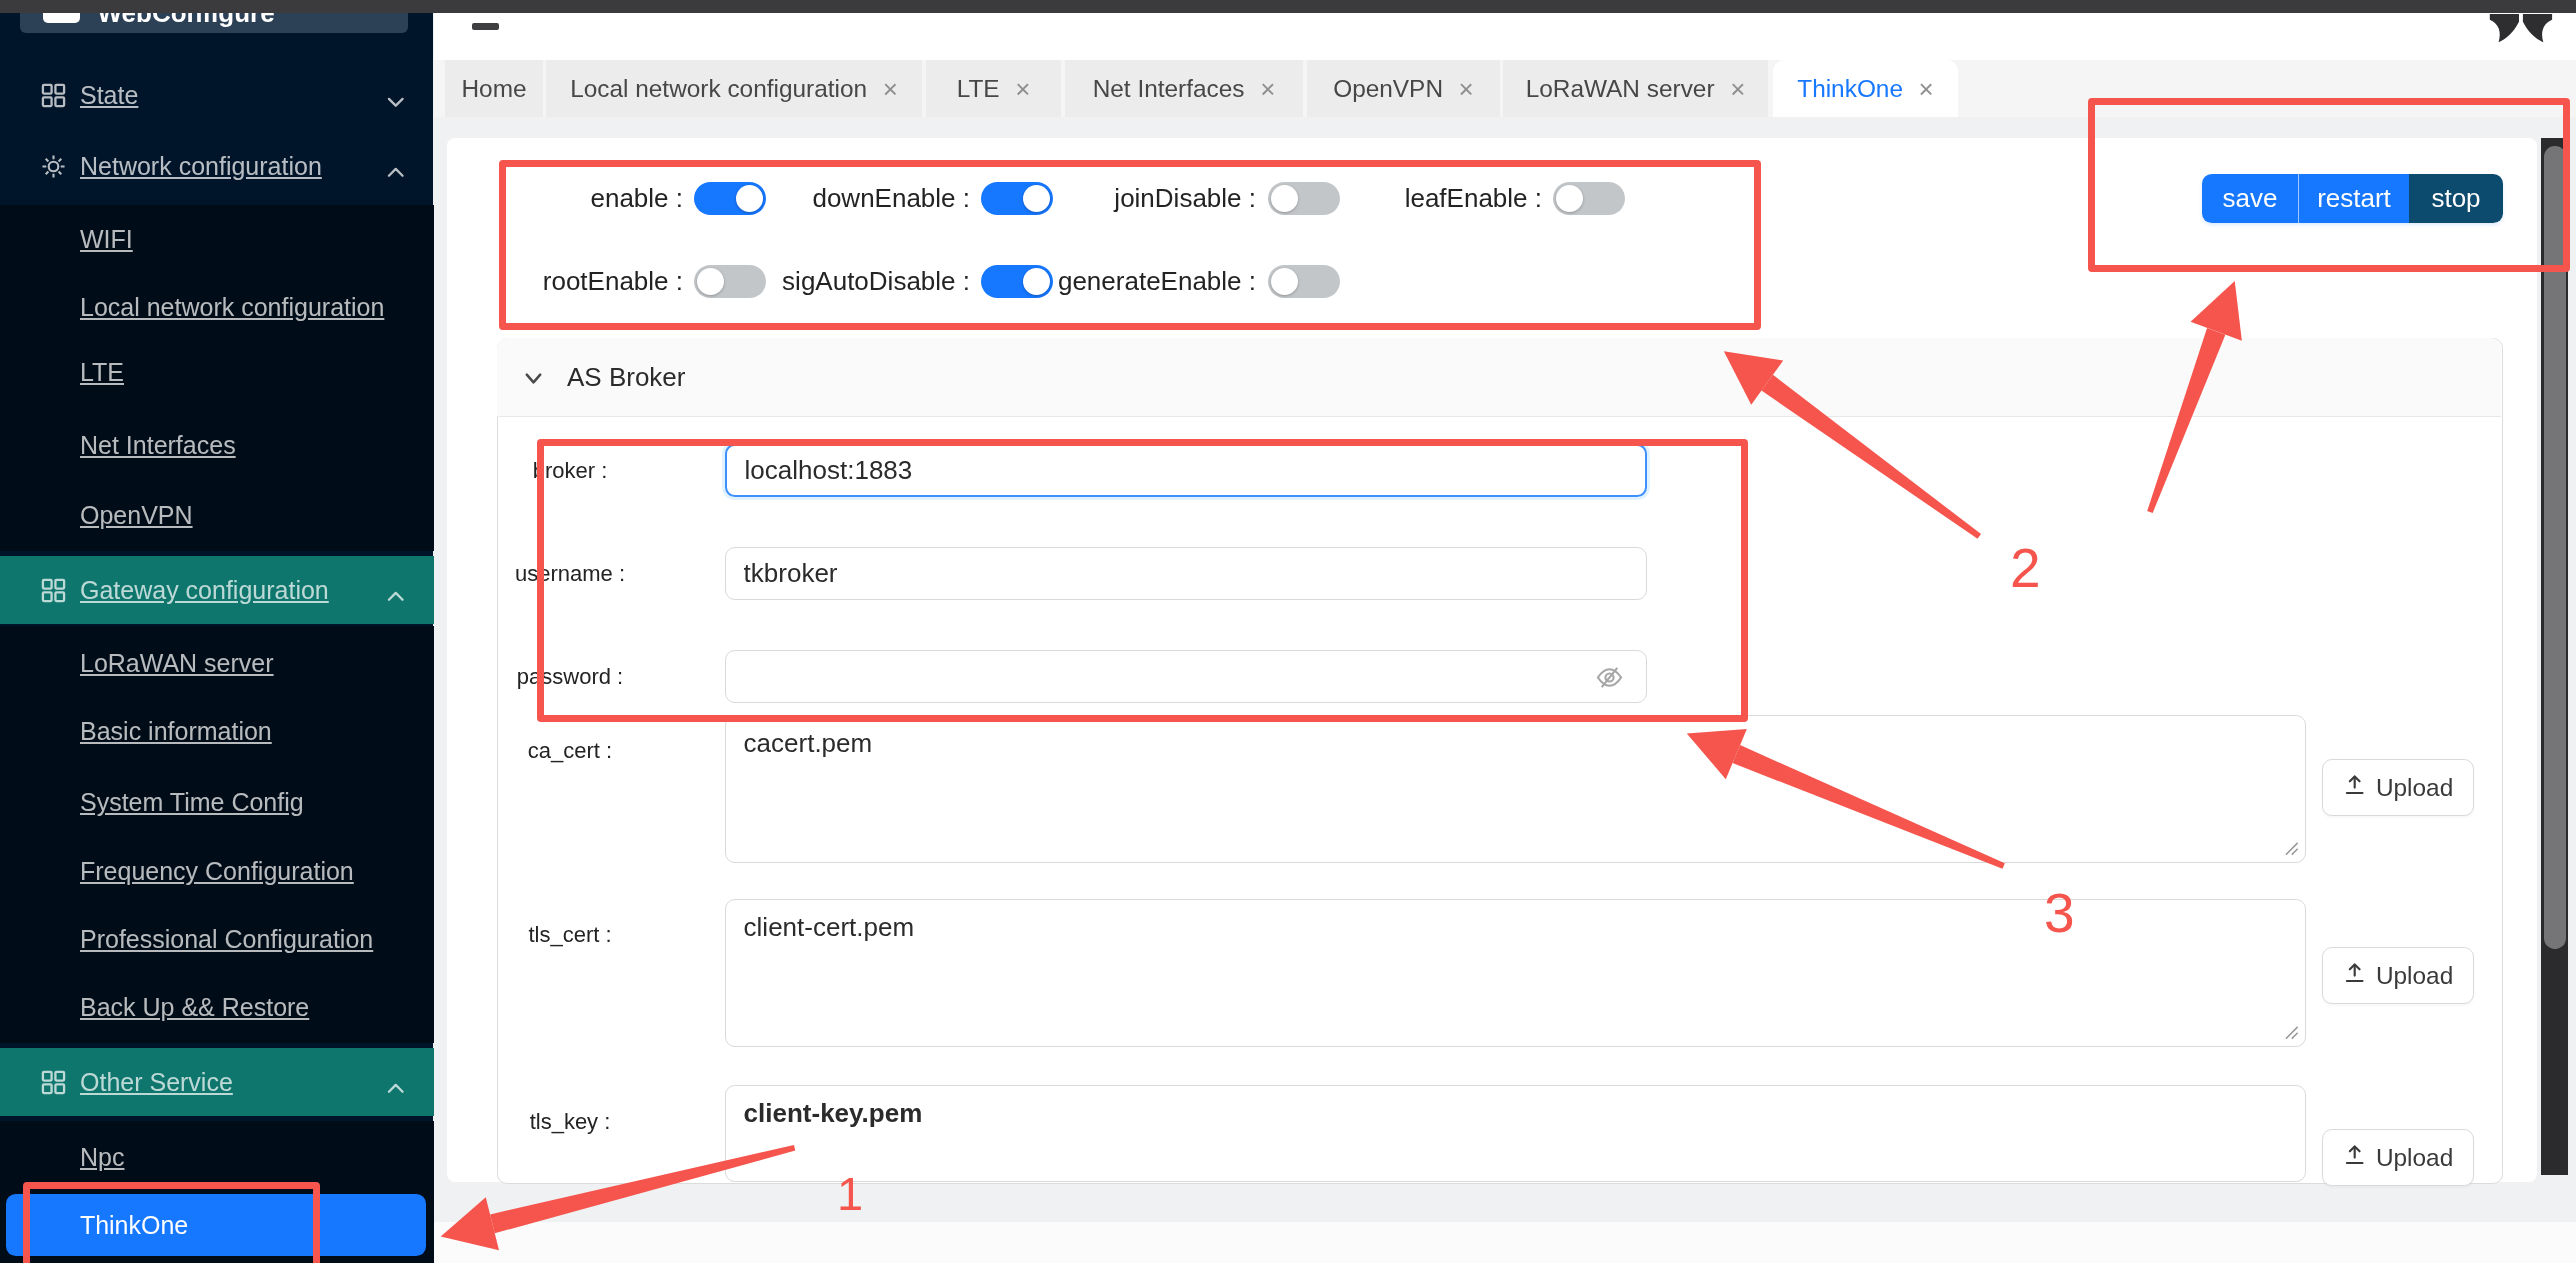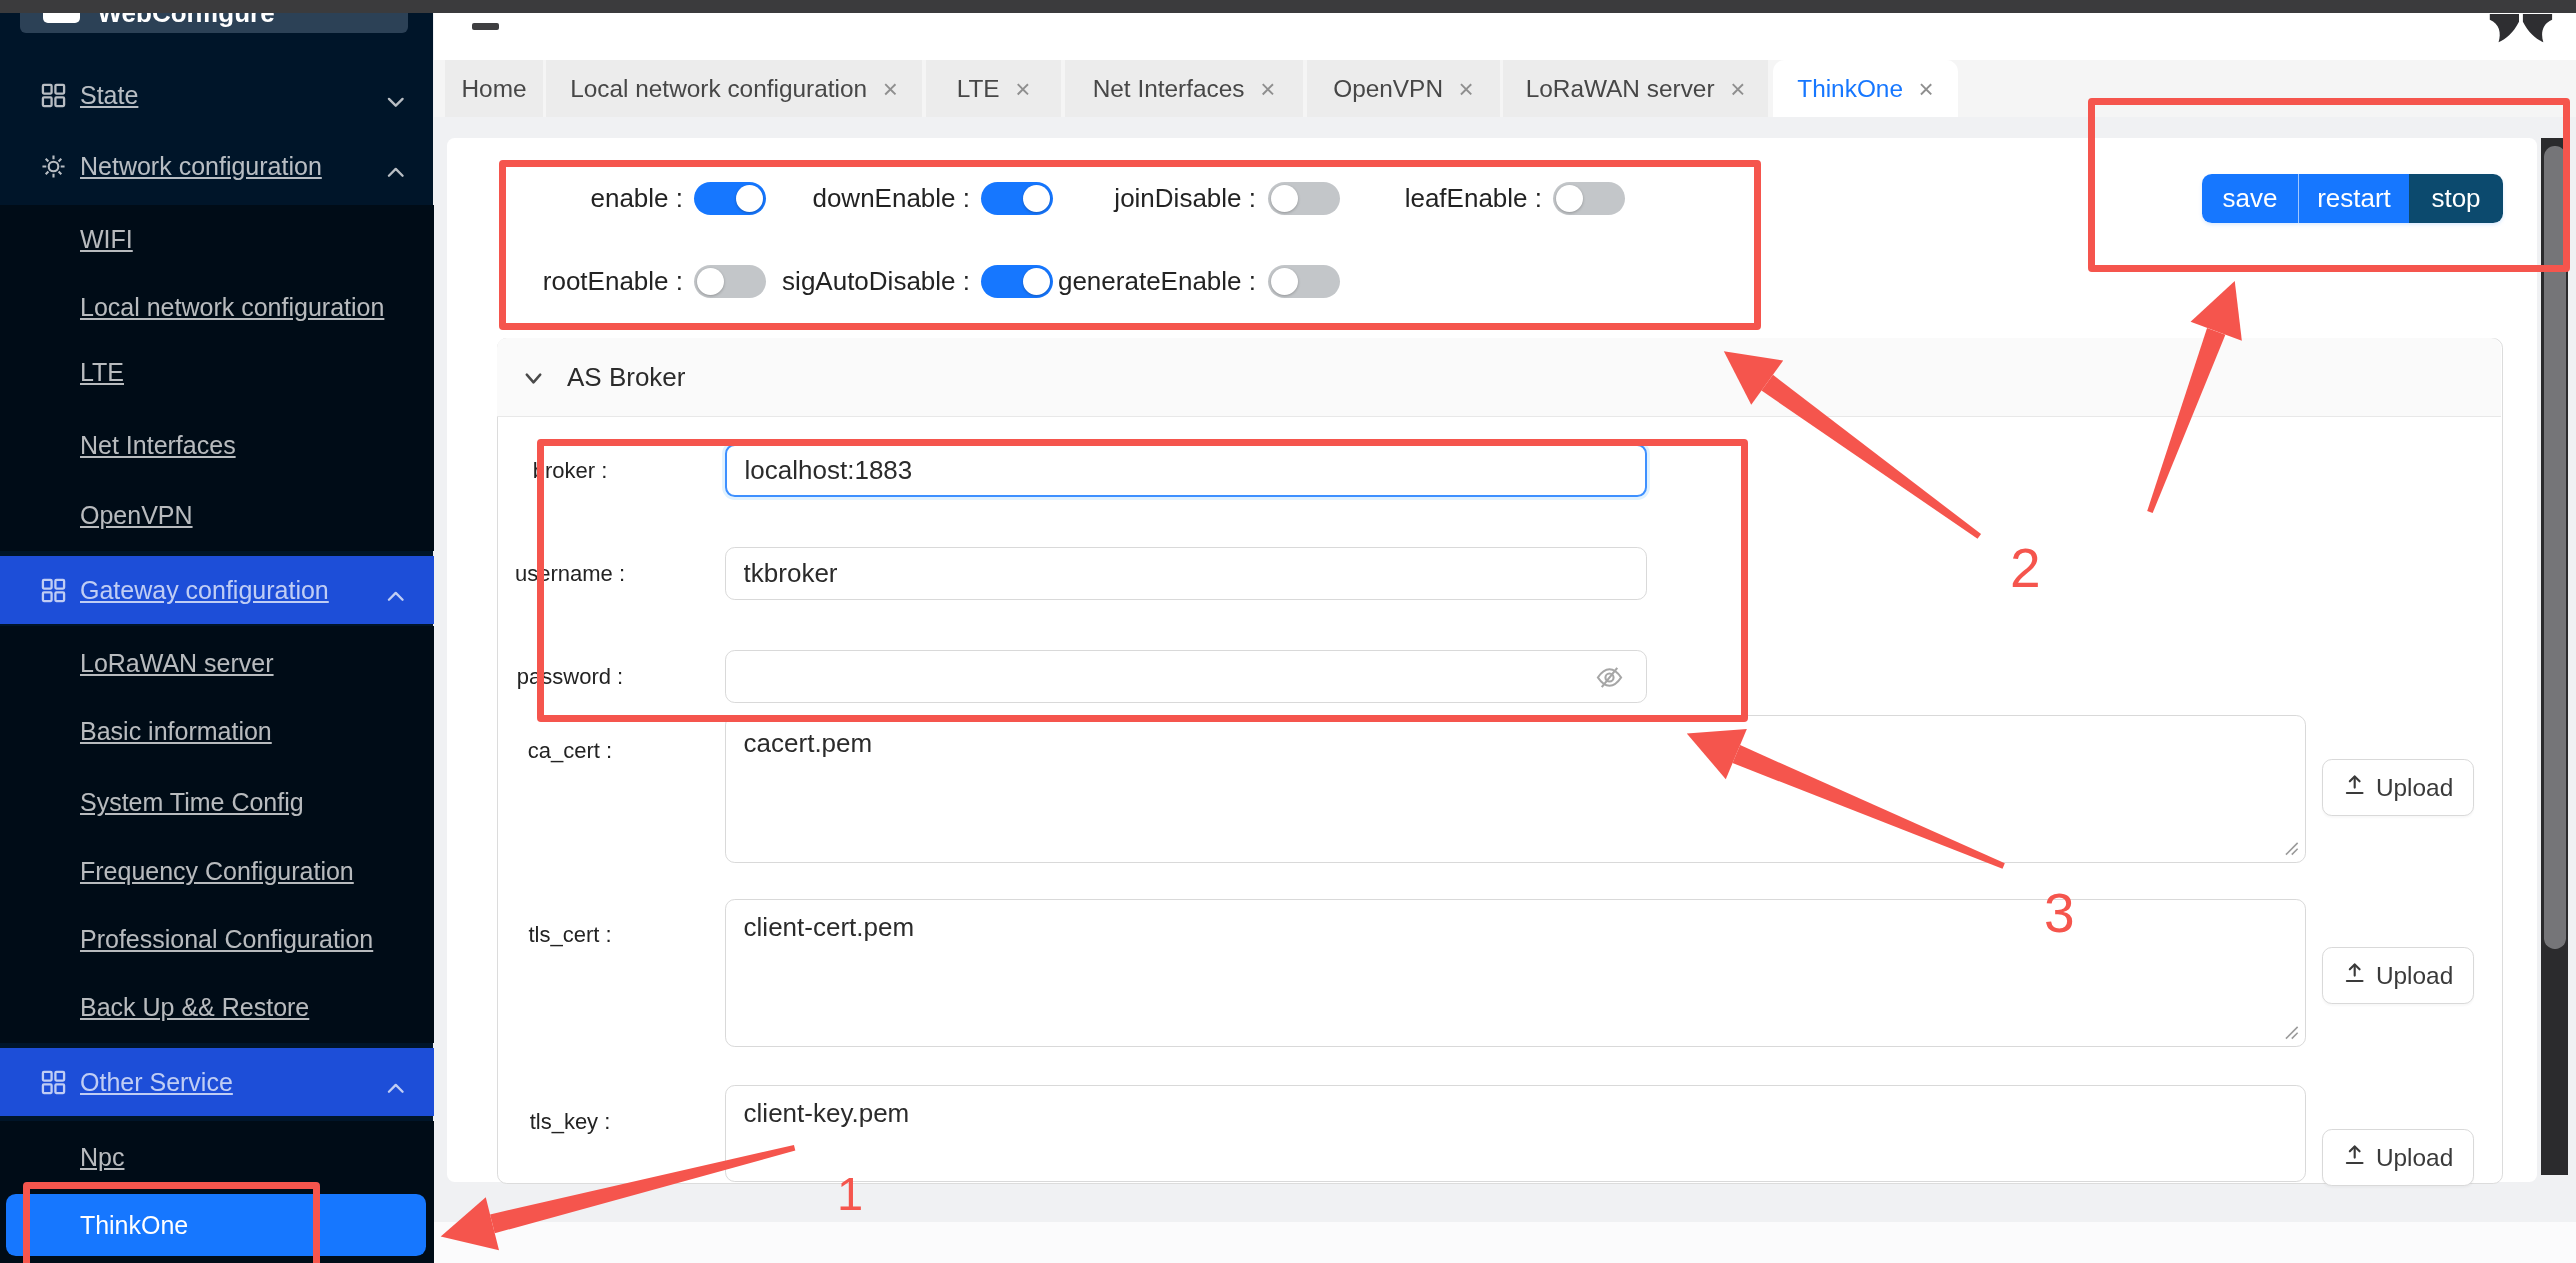--- a/index.html
+++ b/index.html
@@ -13,21 +13,21 @@
   .sidebar{position:absolute;left:0;top:0;width:433px;height:1264px;background:#001529;z-index:5;}
   .subbg{position:absolute;left:0;width:434px;background:#000c17;}
   .logo{position:absolute;left:19.5px;top:-5.9px;width:388px;height:39px;background:#2c4156;border-radius:5.9px;}
   .logo-chip{position:absolute;left:23.4px;top:7.8px;width:37px;height:21.5px;background:#fff;border-radius:4.9px;
              color:#24364a;font-size:14.6px;font-weight:bold;text-align:center;line-height:19.5px;letter-spacing:1px;}
   .logo-title{position:absolute;left:78px;top:0;height:39px;line-height:39px;color:#fff;font-size:26px;font-weight:bold;}
   .nav-item{position:absolute;left:0;width:434px;height:68px;color:rgba(255,255,255,0.72);font-size:25px;}
   .nav-item .nlabel{position:absolute;left:80px;top:0;height:68px;line-height:68px;white-space:nowrap;text-decoration:underline;}
   .nav-item .nico{position:absolute;left:41px;top:21.5px;width:25px;height:25px;}
   .nav-item .nchev{position:absolute;left:386px;top:26px;width:19.5px;height:15.6px;}
-  .nav-item.hl{background:#1d4ed8;}
+  .nav-item.hl{background:#0f766e;}
   .nav-sel{position:absolute;left:5.9px;top:1194px;width:420px;height:62px;background:#1677ff;border-radius:9.8px;}
   .nav-sel .nlabel{position:absolute;left:74px;top:0;height:62px;line-height:62px;color:#fff;font-size:25px;}
 
   
   .hdr{position:absolute;left:434px;top:0;width:2142px;height:60px;background:#ffffff;}
   .menu-dash{position:absolute;left:472px;top:23.4px;width:27px;height:6.8px;background:#3f3f41;border-radius:2px;}
   .tabbar{position:absolute;left:434px;top:60px;width:2142px;height:57px;background:#f5f5f5;border-bottom:1px solid #e3e3e3;}
   .tab{position:absolute;top:60px;height:57px;background:#ececec;display:flex;align-items:center;justify-content:center;
        gap:15.6px;font-size:24.4px;color:#474747;white-space:nowrap;}
   .tab .tclose{color:#8f8f8f;font-size:26px;line-height:1;}
@@ -364,21 +364,21 @@
             <line x1="12" y1="4" x2="12" y2="15"></line>
             <polyline points="7,8.5 12,3.5 17,8.5"></polyline>
             <line x1="4" y1="20.5" x2="20" y2="20.5"></line>
           </g>
         </svg>
     </span>
     <span>Upload</span>
   </div>
 
   <div class="flabel" style="top:1105px;height:33px;line-height:33px">tls_key :</div>
-  <textarea class="ftext" style="top: 1085px; height: 97px;">client-key.pem</textarea>
+  <textarea class="ftext" style="top: 1085px; height: 97px; font-weight: bold;">client-key.pem</textarea>
   <div class="upload" style="top:1129px">
     <span>
       <svg width="23.4" height="23.4" viewBox="0 0 24 24">
           <g fill="none" stroke="#3a3a3a" stroke-width="2.2" stroke-linecap="round" stroke-linejoin="round">
             <line x1="12" y1="4" x2="12" y2="15"></line>
             <polyline points="7,8.5 12,3.5 17,8.5"></polyline>
             <line x1="4" y1="20.5" x2="20" y2="20.5"></line>
           </g>
         </svg>
     </span>

